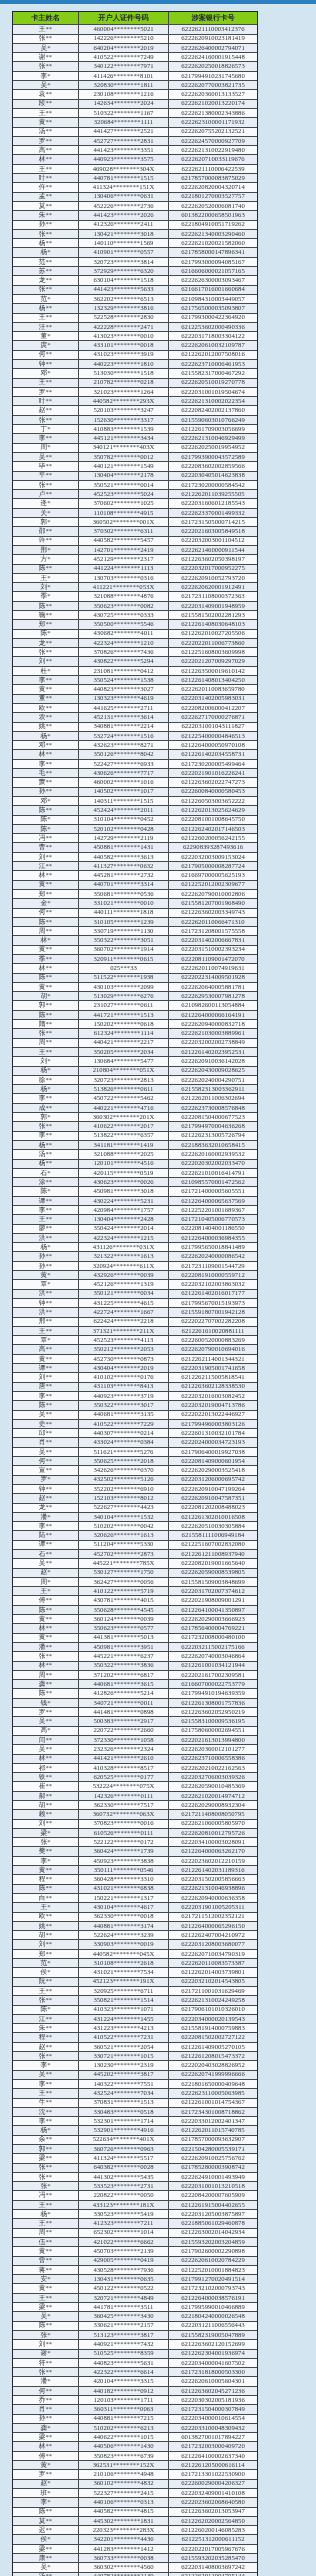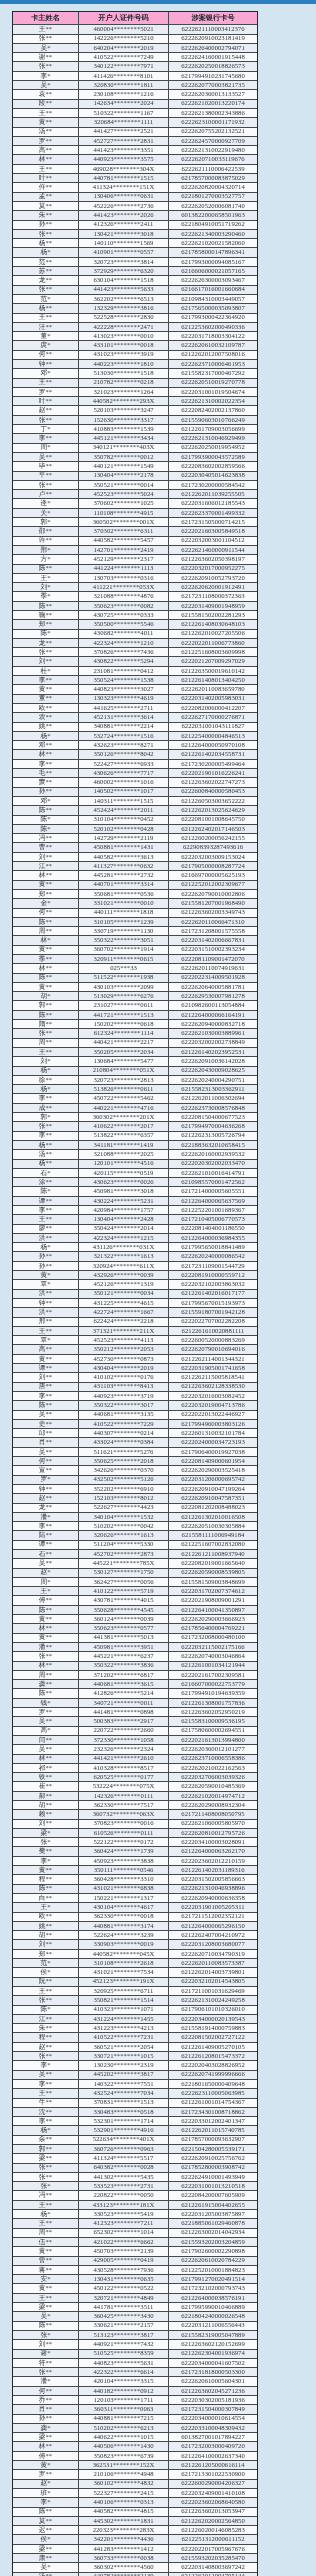--- a/index.html
+++ b/index.html
@@ -7,21 +7,21 @@
     width:316px;height:3399px;position:relative;
     background:#d3e5f1;
     font-family:"Liberation Serif","DejaVu Serif",serif;
     color:#2e3238;
   }
   .top-bar{position:absolute;top:0;left:0;width:316px;height:4.1px;background:#2b7ec0;}
   .data-table{
     position:absolute;left:12px;top:11.3px;width:244px;
     border:1px solid #24282c;background:#f7f9fb;
   }
-  .hrow{display:flex;height:12px;background:#f9a8d4;}
+  .hrow{display:flex;height:12px;background:#84cc16;}
   .hcell{
     box-sizing:border-box;display:flex;align-items:center;justify-content:center;
     font-size:7.2px;font-weight:bold;color:#23272c;
     border-left:0.5px solid #454a50;
   }
   .row{display:flex;height:9.3px;}
   .row.odd{background:#e9eef4;}
   .row.even{background:#f8fafc;}
   .cell{
     box-sizing:border-box;display:flex;align-items:center;justify-content:center;

